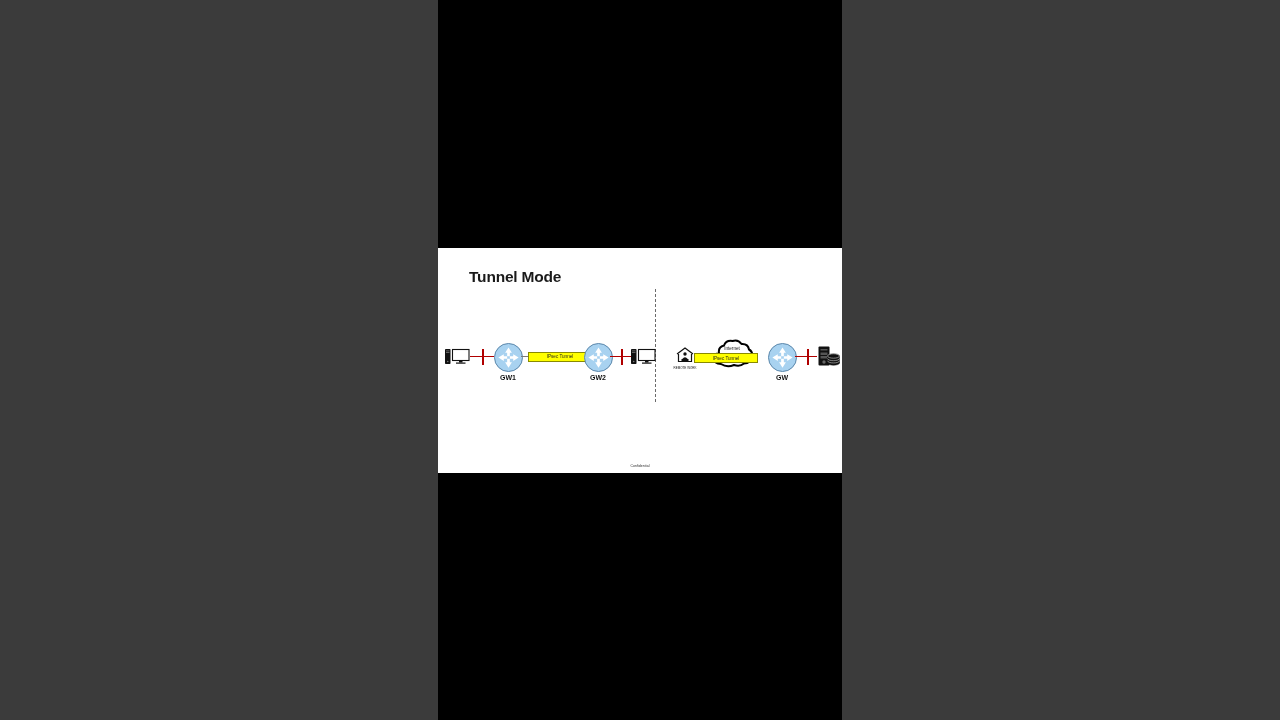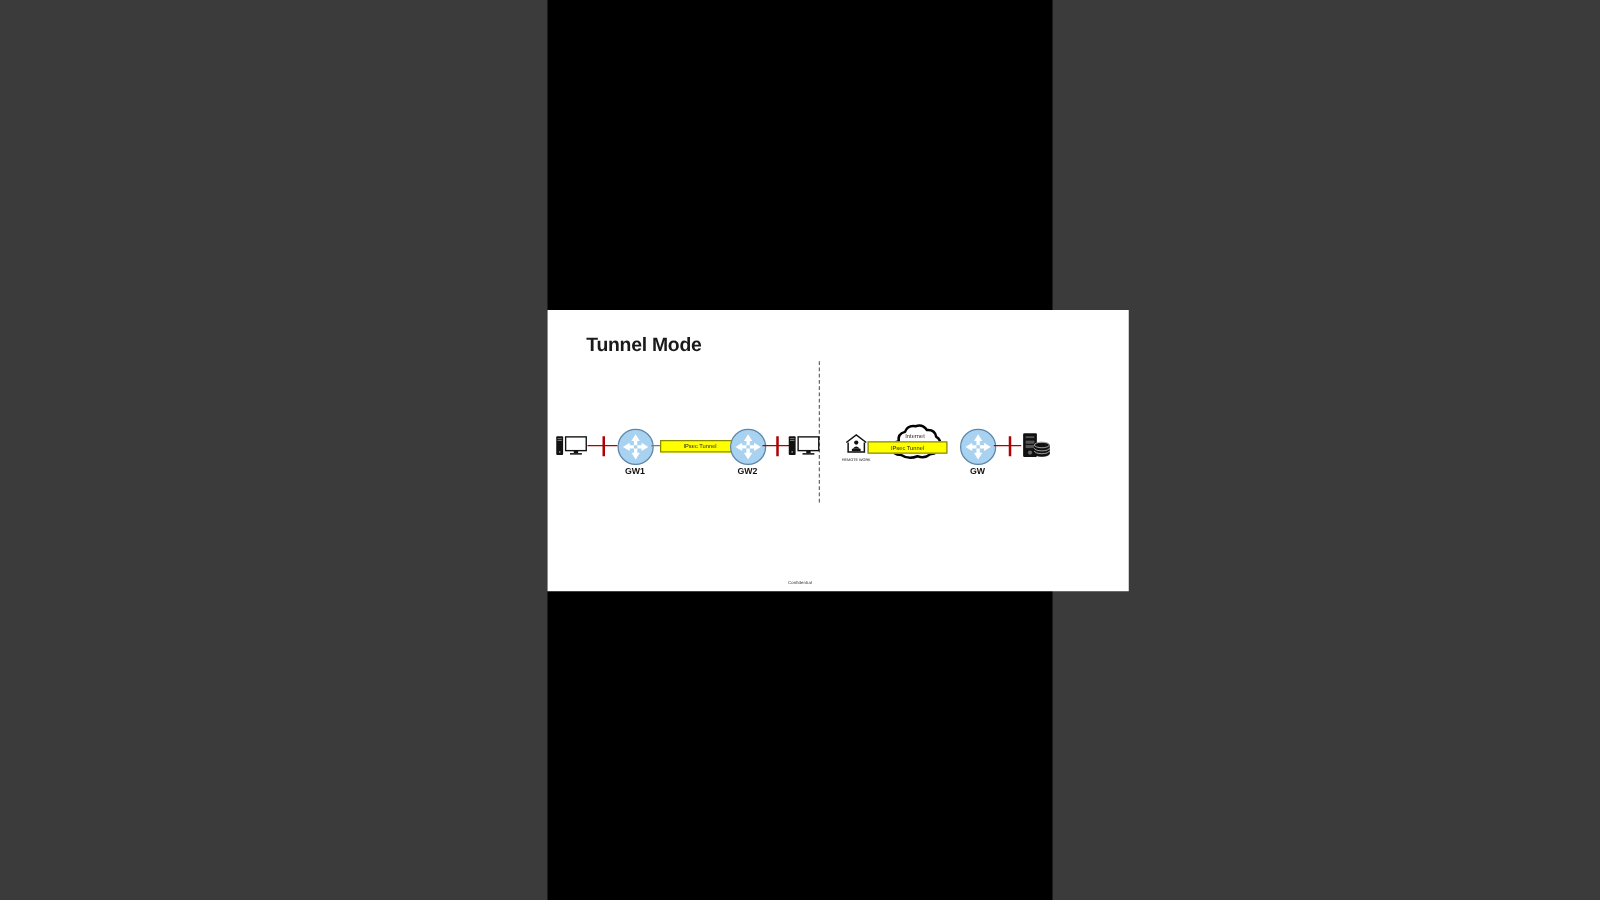--- a/index.html
+++ b/index.html
@@ -29,21 +29,21 @@
     background:rgba(0,0,0,0.46);
   }
 
   
   #center-col{
     position:absolute;left:438px;top:0;width:404px;height:720px;
     background:#000;
   }
   
   #slide{
-    position:absolute;left:438px;top:248px;width:465px;height:225px;
+    position:absolute;left:438px;top:248px;width:404px;height:225px;
     background:#ffffff;
     overflow:hidden;
   }
 
   
   .slide-title{
     position:absolute;left:31px;top:20px;
     font-size:15.5px;font-weight:bold;color:#1a1a1a;
     letter-spacing:-0.2px;
     white-space:nowrap;

